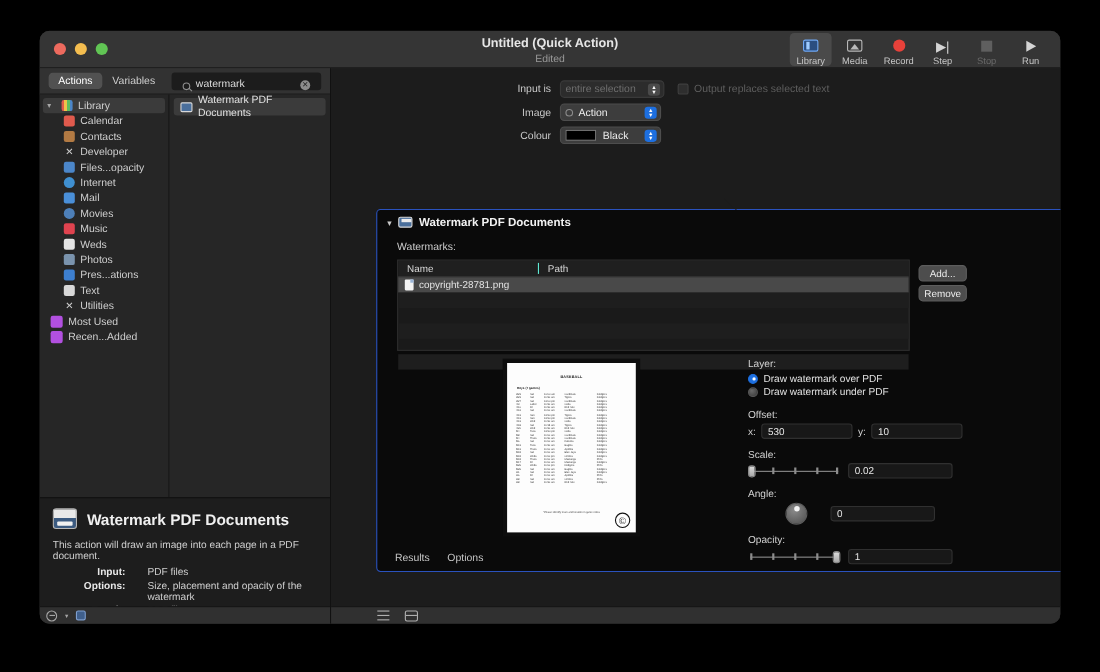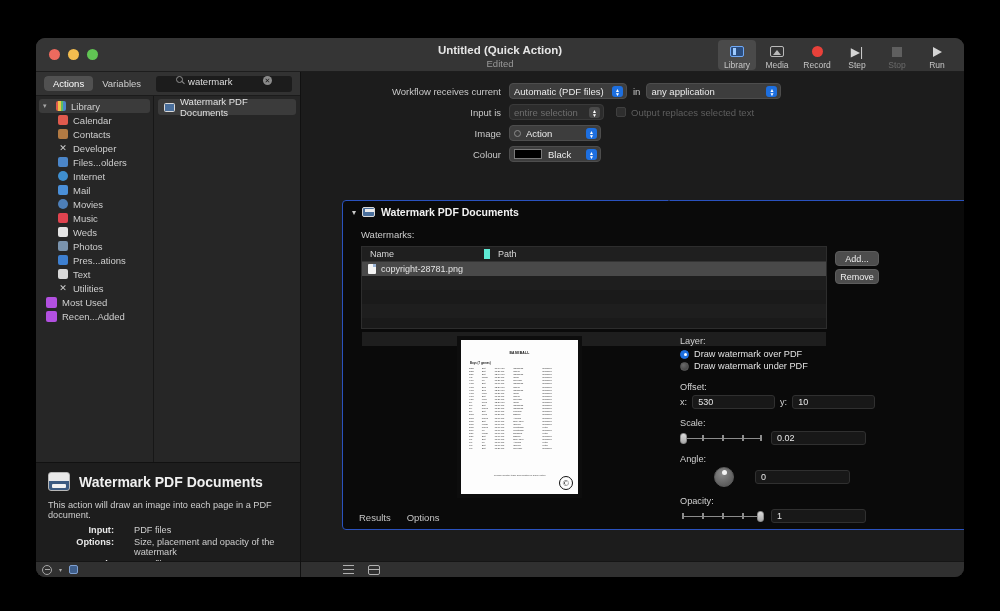--- a/index.html
+++ b/index.html
@@ -6,21 +6,21 @@
   html, body {
     width: 1000px; height: 611px;
     background: #000000;
     font-family: "Liberation Sans", sans-serif;
     overflow: hidden;
   }
 
   
   .window {
     position: absolute;
-    left: 36px; top: 38px;
+    left: 36px; top: 28px;
     width: 928px; height: 539px;
     background: #2b2b2b;
     border-radius: 9px;
     overflow: hidden;
     box-shadow: 0 8px 34px rgba(0,0,0,0.75);
   }
 
   
   .titlebar {
     position: absolute; left: 0; top: 0;
@@ -78,22 +78,22 @@
     border-bottom: 1px solid #1b1b1b;
   }
   .seg { display: flex; border-radius: 4px; overflow: hidden; }
   .seg-btn {
     font-size: 9.5px; color: #d0d0d0;
     padding: 2px 9px; background: transparent;
   }
   .seg-btn.sel { background: #515151; border-radius: 4px; color: #fff; }
   .searchbox {
     flex: 1; height: 16px; background: #1c1c1c;
-    border-radius: 3px; display: flex; align-items: flex-start;
-    padding: 0 20px; gap: 5px; position: relative;
+    border-radius: 3px; display: flex; align-items: flex-end;
+    padding: 0 10px; gap: 5px; position: relative;
   }
   .s-mag { width: 7px; height: 7px; border: 1.2px solid #8f8f8f; border-radius: 50%; position: relative; flex: none; }
   .s-mag:after { content:""; position:absolute; right:-3px; bottom:-2px; width:4px; height:1.2px; background:#8f8f8f; transform: rotate(45deg); }
   .s-text { font-size: 9.5px; color: #dcdcdc; flex: 1; }
   .s-clear {
     width: 9px; height: 9px; border-radius: 50%; background: #8b8b8b;
     color: #1c1c1c; font-size: 7px; line-height: 9px; text-align: center; flex: none;
   }
 
   .lp-body { position: absolute; left: 0; top: 24px; right: 0; bottom: 115px; display: flex; }
@@ -204,21 +204,21 @@
   .table-wrap {
     position: absolute; left: 18px; top: 45px;
     width: 466px; height: 83px;
     background: #1a1a1a; border: 1px solid #2d2d2d;
   }
   .thead {
     height: 15px; display: flex; background: #1f1f1f;
     border-bottom: 1px solid #343434; align-items: center;
   }
   .th { font-size: 9px; color: #d7d7d7; padding-left: 8px; }
-  .th.name { width: 128px; border-right: 6px solid #5eead4; }
+  .th.name { width: 128px; border-right: 1px solid #5eead4; }
   .th.path { flex: 1; }
   .trow {
     height: 14px; display: flex; align-items: center;
     font-size: 9px; color: #e4e4e4;
   }
   .trow.sel { background: #494949; }
   .trow.alt { background: #1e1e1e; }
   .td-name { width: 128px; display: flex; align-items: center; gap: 5px; padding-left: 6px; }
   .td-path { flex: 1; padding-left: 8px; }
   .doc-ic {
@@ -391,21 +391,21 @@
         <div class="lib-row sub">
           <span class="ficon" style="background:#b27a43"></span>
           <span>Contacts</span>
         </div>
         <div class="lib-row sub">
           <span class="ficon" style="background:transparent;color:#cfcfcf;font-size:9px;line-height:10px;text-align:center">✕</span>
           <span>Developer</span>
         </div>
         <div class="lib-row sub">
           <span class="ficon" style="background:#4b86c9"></span>
-          <span>Files...olders</span>
+          <span>Files...opacity</span>
         </div>
         <div class="lib-row sub">
           <span class="ficon" style="background:#3f8fd0;border-radius:50%"></span>
           <span>Internet</span>
         </div>
         <div class="lib-row sub">
           <span class="ficon" style="background:#4a8fd8"></span>
           <span>Mail</span>
         </div>
         <div class="lib-row sub">
@@ -479,32 +479,20 @@
     <div class="lp-footer">
       <span class="f-gear"></span>
       <span class="f-caret">▾</span>
       <span class="f-sq"></span>
     </div>
   </div>
 
   <div class="right-panel">
 
     <div class="wf-settings">
-      <div class="wf-row">
-        <span class="wf-label">Workflow receives current</span>
-        <span class="popup" style="width:118px">
-          <span>Automatic (PDF files)</span>
-          <span class="pop-arrow">▲<br>▼</span>
-        </span>
-        <span class="mini-label">in</span>
-        <span class="popup" style="width:135px">
-          <span>any application</span>
-          <span class="pop-arrow">▲<br>▼</span>
-        </span>
-      </div>
 
       <div class="wf-row">
         <span class="wf-label">Input is</span>
         <span class="popup disabled" style="width:95px">
           <span>entire selection</span>
           <span class="pop-arrow">▲<br>▼</span>
         </span>
         <span style="display:flex;align-items:center;margin-left:12px">
           <span class="chk"></span>
           <span style="font-size:9.5px;color:#5e5e5e">Output replaces selected text</span>

